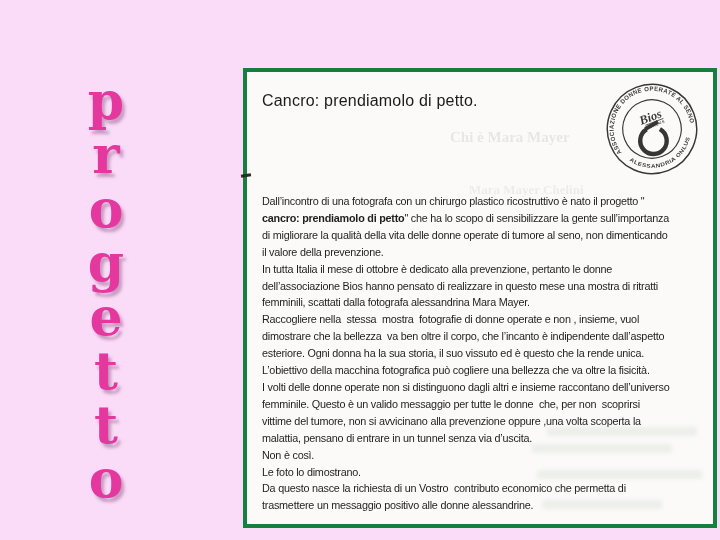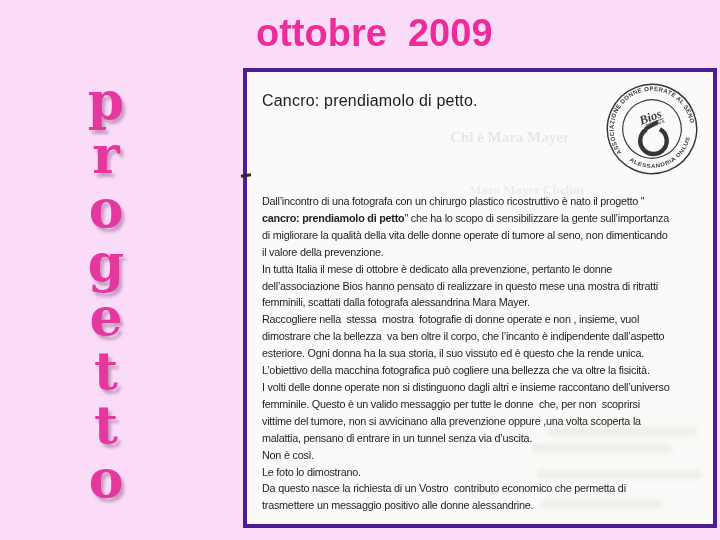--- a/index.html
+++ b/index.html
@@ -24,21 +24,21 @@
     display:flex;flex-direction:column;align-items:center;
     font-family:"DejaVu Serif","Liberation Serif",serif;
     font-weight:700;
     font-size:52px;line-height:54px;
     color:#e5389e;
     text-shadow:3px 4px 3px rgba(160,105,150,0.55);
   }
   .docbox{
     position:absolute;left:243px;top:68px;
     width:466px;height:452px;
-    border:4px solid #4c1d95;
+    border:4px solid #15803d;
     background:#fbfaf9;
     text-decoration:underline;
   }
   .heading{
     position:absolute;left:15px;top:20px;
     font-size:16px;letter-spacing:0.2px;
     color:#1b1b1b;
   }
   .ghost{
     position:absolute;color:#737373;
@@ -63,21 +63,20 @@
     transform:scaleX(0.95);transform-origin:left top;
   }
   .body .line{white-space:pre;}
   .body b{font-weight:700;}
 </style>
 </head>
 <body>
 
 <div class="slide">
 
-  <div class="title">ottobre  2009</div>
 
   <div class="vword">
       <span>p</span>
       <span>r</span>
       <span>o</span>
       <span>g</span>
       <span>e</span>
       <span>t</span>
       <span>t</span>
       <span>o</span>

